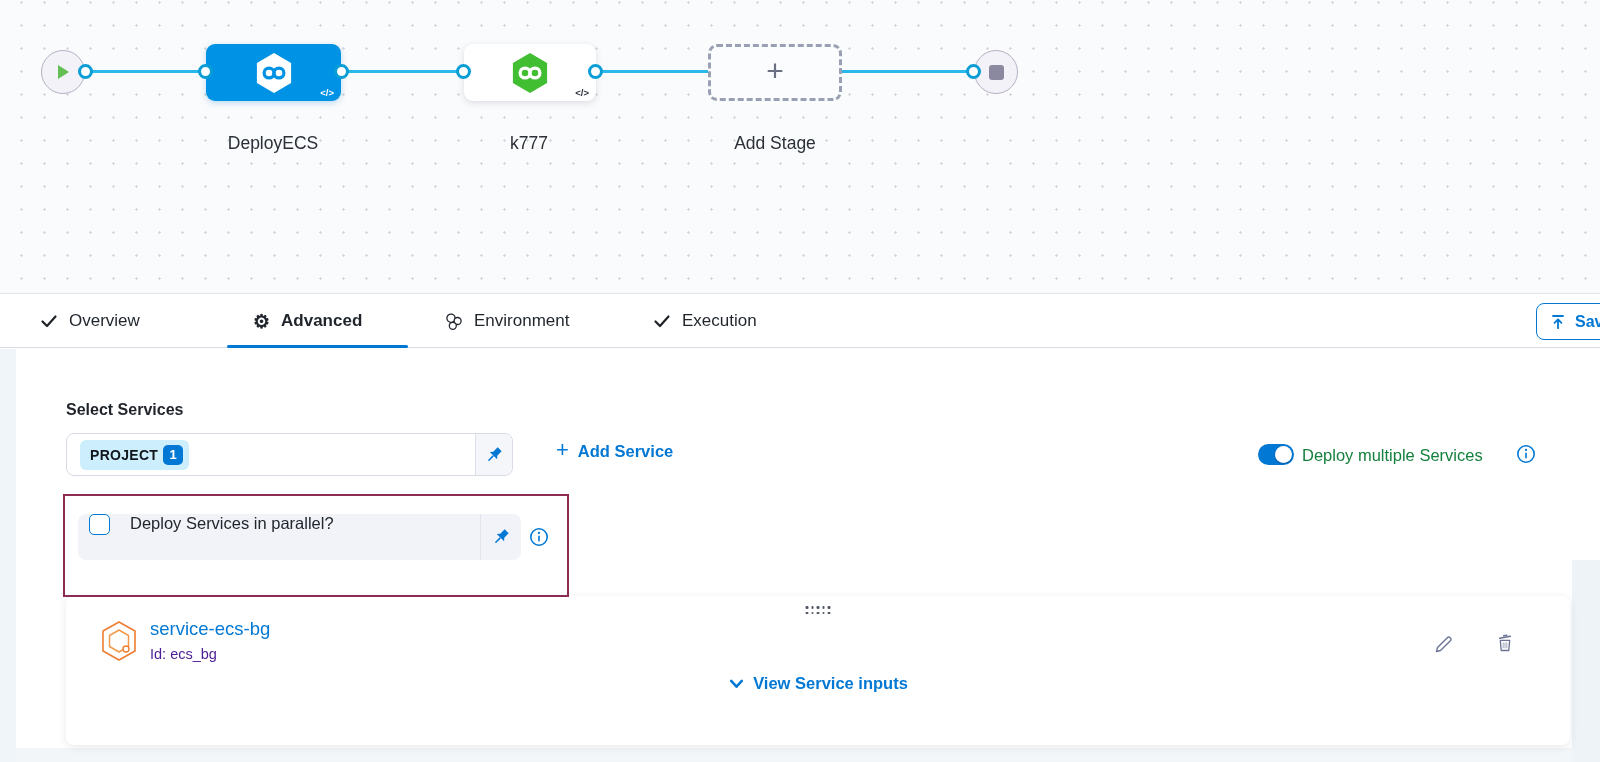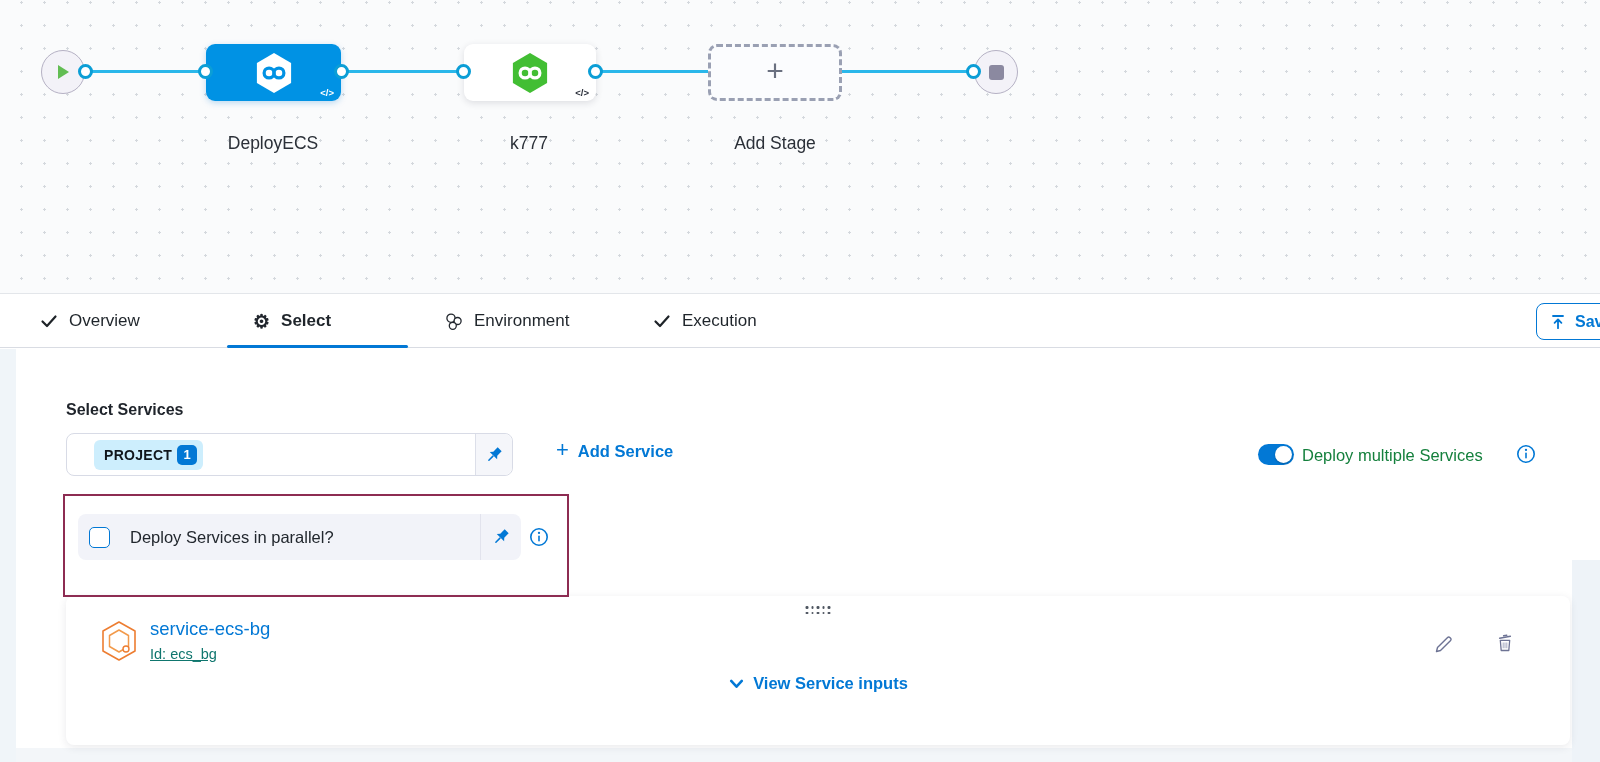--- a/index.html
+++ b/index.html
@@ -70,21 +70,21 @@
   
   .content-bg { position:absolute; left:0; top:349px; width:1600px; height:413px; background:#fff; }
   .strip-left  { position:absolute; left:0; top:349px; width:16px; height:413px; background:#f0f5f9; }
   .strip-right { position:absolute; left:1572px; top:560px; width:28px; height:202px; background:#eef3f8; }
   .strip-bottom{ position:absolute; left:16px; top:748px; width:1556px; height:14px; background:#f3f6f9; }
 
   .select-label { position:absolute; left:66px; top:401px; font-size:16px; font-weight:600; color:#1f242b; }
   .svc-input {
     position:absolute; left:66px; top:433px; width:447px; height:43px;
     background:#fff; border:1px solid #d8dbe6; border-radius:8px;
-    display:flex; align-items:center; padding-left:27px;
+    display:flex; align-items:center; padding-left:13px;
   }
   .chip {
     display:inline-flex; align-items:center; gap:5px; background:#cdeefd;
     border-radius:6px; padding:5px 6px 5px 10px; font-size:14px; font-weight:600;
     color:#10161c; letter-spacing:.3px; cursor:pointer;
   }
   .chip-badge {
     width:20px; height:20px; border-radius:5px; background:#0278d5; color:#fff;
     font-size:13px; font-weight:700; display:flex; align-items:center; justify-content:center;
   }
@@ -112,21 +112,21 @@
   .info-icon { display:inline-block; width:20px; height:20px; cursor:pointer; }
   .info-1 { position:absolute; left:1516px; top:444px; }
   .info-2 { position:absolute; left:529px; top:527px; }
 
   .highlight-box {
     position:absolute; left:63px; top:494px; width:506px; height:103px;
     border:2px solid #8d2c52; background:transparent; z-index:3;
   }
   .parallel-row {
     position:absolute; left:78px; top:514px; width:443px; height:46px;
-    background:#f2f3f9; border-radius:8px; display:flex; align-items:center; z-index:3;
+    background:#f2f3f9; border-radius:8px; display:flex; align-items:flex-start; z-index:3;
   }
   .checkbox {
     width:21px; height:21px; margin-left:11px; border:1.5px solid #0278d5;
     border-radius:5px; background:#fff; cursor:pointer; flex:none;
   }
   .parallel-label { margin-left:20px; font-size:16.5px; color:#22272e; }
   .row-pin {
     position:absolute; right:0; top:0; bottom:0; width:41px;
     border-left:1px solid #e2e3ed; display:flex; align-items:center; justify-content:center;
     cursor:pointer;
@@ -137,21 +137,21 @@
     background:#fff; border-radius:8px; box-shadow:0 2px 8px rgba(40,41,61,.10); z-index:2;
   }
   .drag-handle {
     position:absolute; left:50%; top:6px; transform:translateX(-50%);
     display:grid; grid-template-columns:repeat(5, 3px); grid-template-rows:repeat(2, 3px);
     gap:2.5px; cursor:grab; padding:4px;
   }
   .drag-handle i { width:2.5px; height:2.5px; border-radius:50%; background:#4e5560; }
   .svc-icon { position:absolute; left:34px; top:24px; }
   .svc-name { position:absolute; left:84px; top:22px; font-size:18.5px; color:#0278d5; cursor:pointer; }
-  .svc-id   { position:absolute; left:84px; top:50px; font-size:14.5px; color:#0f766e;text-decoration:underline; }
+  .svc-id   { position:absolute; left:84px; top:50px; font-size:14.5px; color:#4c1d95; }
   .icon-btn { position:absolute; width:26px; height:26px; display:flex; align-items:center; justify-content:center; cursor:pointer; }
   .edit-btn { left:1364px; top:34px; }
   .delete-btn { left:1426px; top:34px; }
   .view-inputs {
     position:absolute; left:0; right:0; top:78px; display:flex; justify-content:center;
   }
   .view-inputs .inner { display:flex; align-items:center; gap:8px; color:#0278d5; cursor:pointer; }
   .view-inputs .lbl { font-size:16.5px; font-weight:700; }
 </style>
 </head>
@@ -213,21 +213,21 @@
 
     <div class="tab" style="left:40px;justify-content:space-between;">
       <svg width="18" height="18" viewBox="0 0 18 18">
         <polyline points="2.5,9.5 7,14 15.5,4.5" fill="none" stroke="#1e2328" stroke-width="2.2" stroke-linecap="round" stroke-linejoin="round"></polyline>
       </svg>
       <span>Overview</span>
     </div>
 
     <div class="tab active" style="left:253px;">
       <span class="gear-glyph">⚙︎</span>
-      <span>Select</span>
+      <span>Advanced</span>
     </div>
 
     <div class="tab" style="left:444px;">
       <svg width="19" height="19" viewBox="0 0 19 19">
         <circle cx="7" cy="6.2" r="4.1" fill="#ffffff" stroke="#22272e" stroke-width="1.3"></circle>
         <circle cx="13.6" cy="9" r="3.5" fill="#ffffff" stroke="#22272e" stroke-width="1.3"></circle>
         <circle cx="8.8" cy="13.8" r="3.5" fill="#ffffff" stroke="#22272e" stroke-width="1.3"></circle>
       </svg>
       <span>Environment</span>
     </div>

